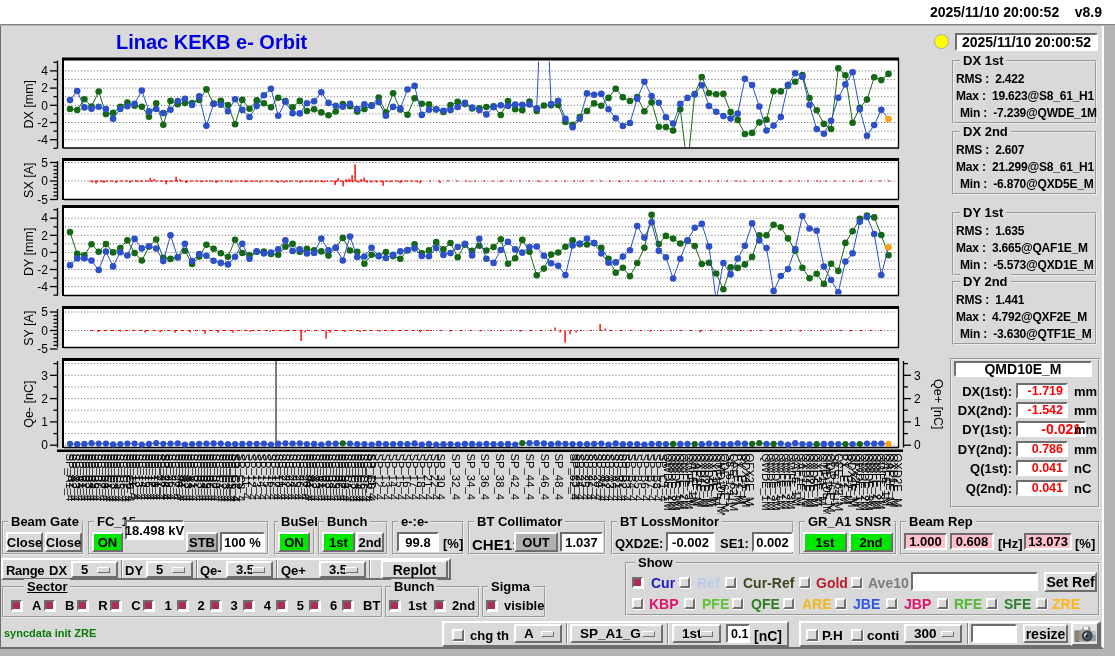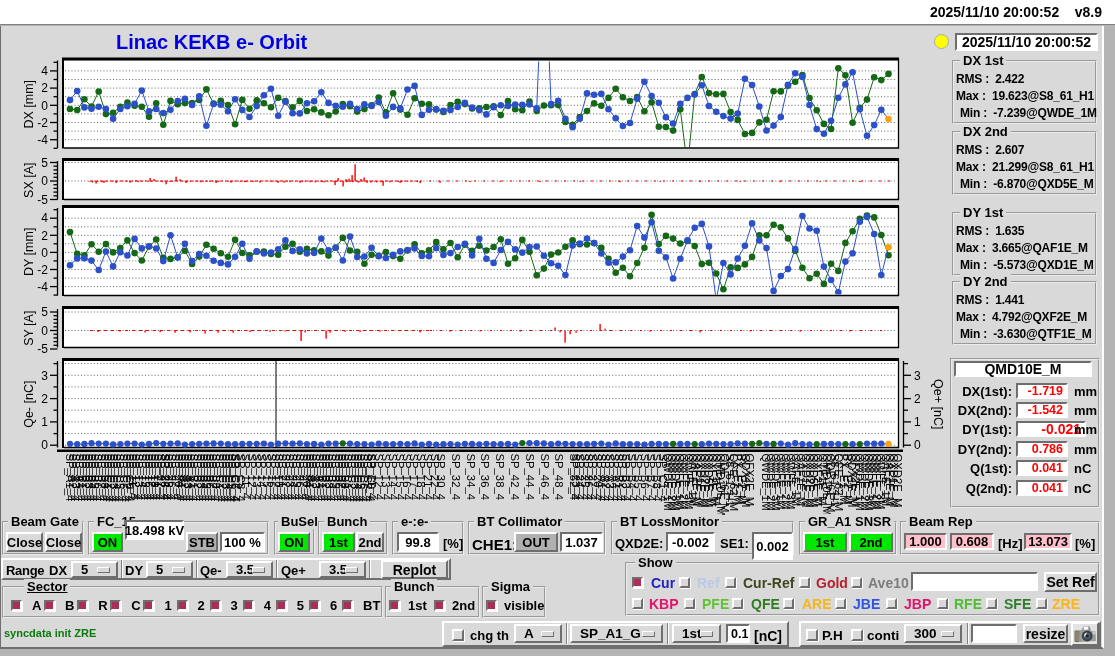--- a/index.html
+++ b/index.html
@@ -1224,21 +1224,21 @@
     </div>
 <div class="lbl" style="left:472px;top:536px;font-size:15px;color:#000;font-weight:bold;">CHE1:</div>
 <div class="up" style="left:514px;top:532px;width:44px;height:20px;background:#b0b0b0;font-size:13px;">OUT</div>
 <div class="fld" style="left:560px;top:532px;width:43px;height:20px;background:#ffffff;font-size:13px;color:#000;justify-content:center;">1.037</div>
 <div class="grp" style="left:611px;top:521px;width:183px;height:34px;">
       <span class="gt" style="left:4px;">BT LossMonitor</span>
     </div>
 <div class="lbl" style="left:615px;top:536px;font-size:13px;color:#000;font-weight:bold;">QXD2E:</div>
 <div class="fld" style="left:666px;top:532px;width:49px;height:20px;background:#ffffff;font-size:13px;color:#000;justify-content:center;">-0.002</div>
 <div class="lbl" style="left:720px;top:536px;font-size:13px;color:#000;font-weight:bold;">SE1:</div>
-<div class="fld" style="left:752px;top:532px;width:41px;height:28px;background:#ffffff;font-size:13px;color:#000;justify-content:center;">0.002</div>
+<div class="fld" style="left:752px;top:532px;width:41px;height:20px;background:#ffffff;font-size:13px;color:#000;justify-content:center;">0.002</div>
 <div class="grp" style="left:799px;top:521px;width:98px;height:34px;">
       <span class="gt" style="left:4px;">GR_A1 SNSR</span>
     </div>
 <div class="up" style="left:803px;top:532px;width:44px;height:20px;background:#00e800;font-size:13px;">1st</div>
 <div class="up" style="left:849px;top:532px;width:44px;height:20px;background:#00e800;font-size:13px;">2nd</div>
 <div class="grp" style="left:900px;top:521px;width:200px;height:34px;">
       <span class="gt" style="left:4px;">Beam Rep</span>
     </div>
 <div class="fld" style="left:904px;top:533px;width:43px;height:17px;background:#ffbfcb;font-size:13px;color:#000;justify-content:center;">1.000</div>
 <div class="fld" style="left:950px;top:533px;width:44px;height:17px;background:#ffbfcb;font-size:13px;color:#000;justify-content:center;">0.608</div>

